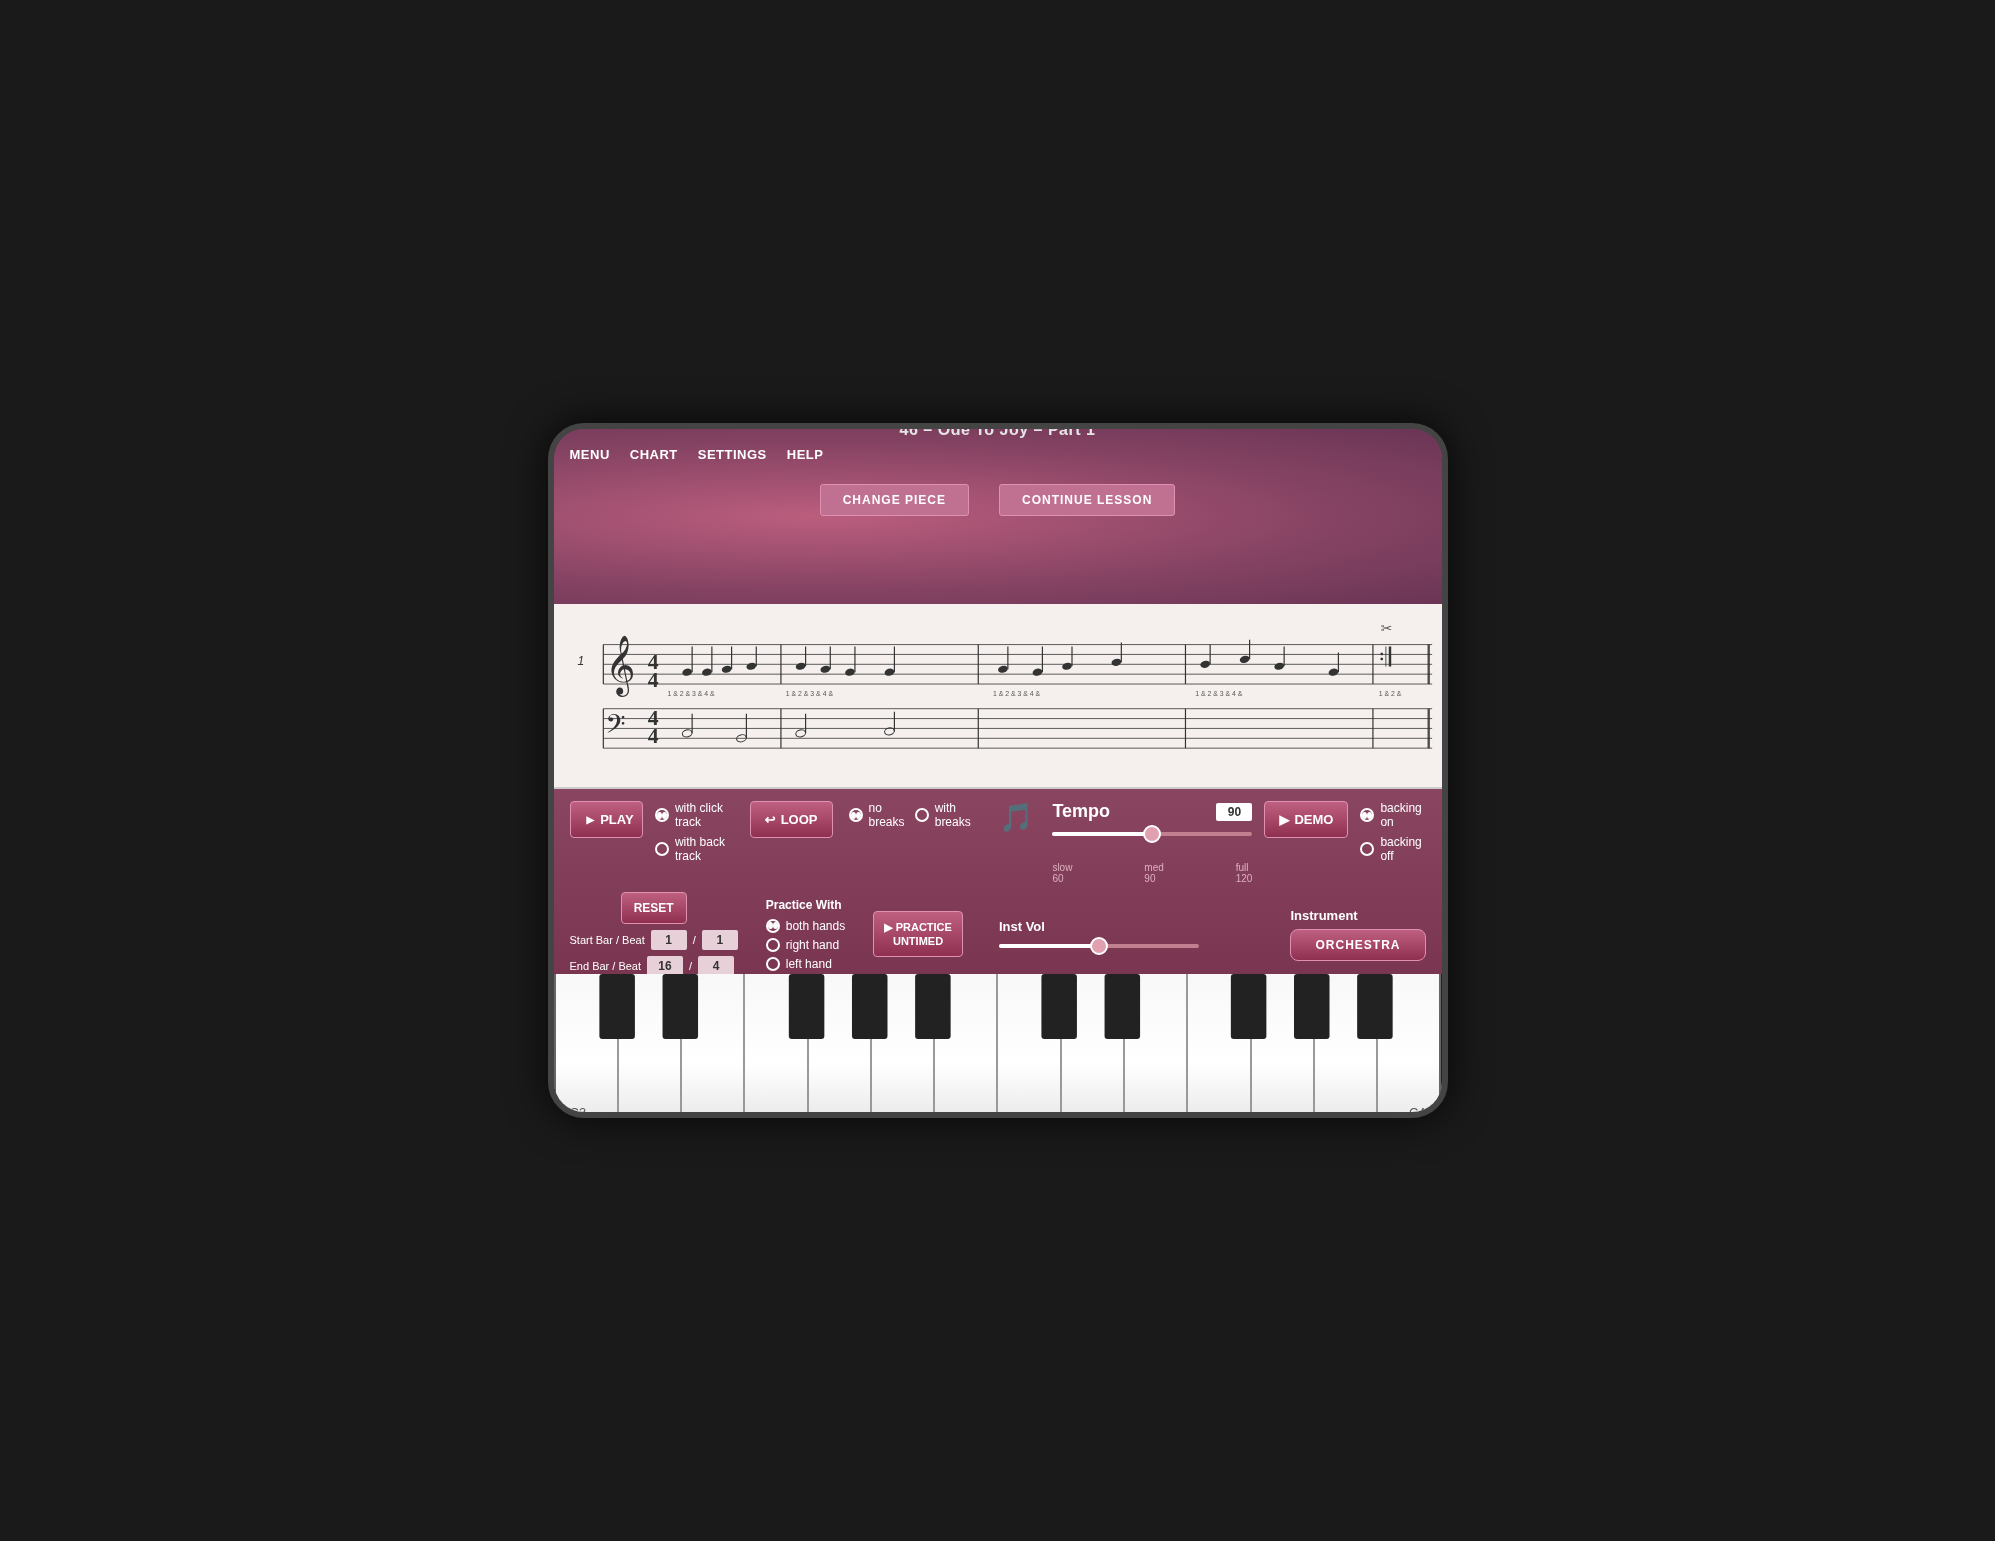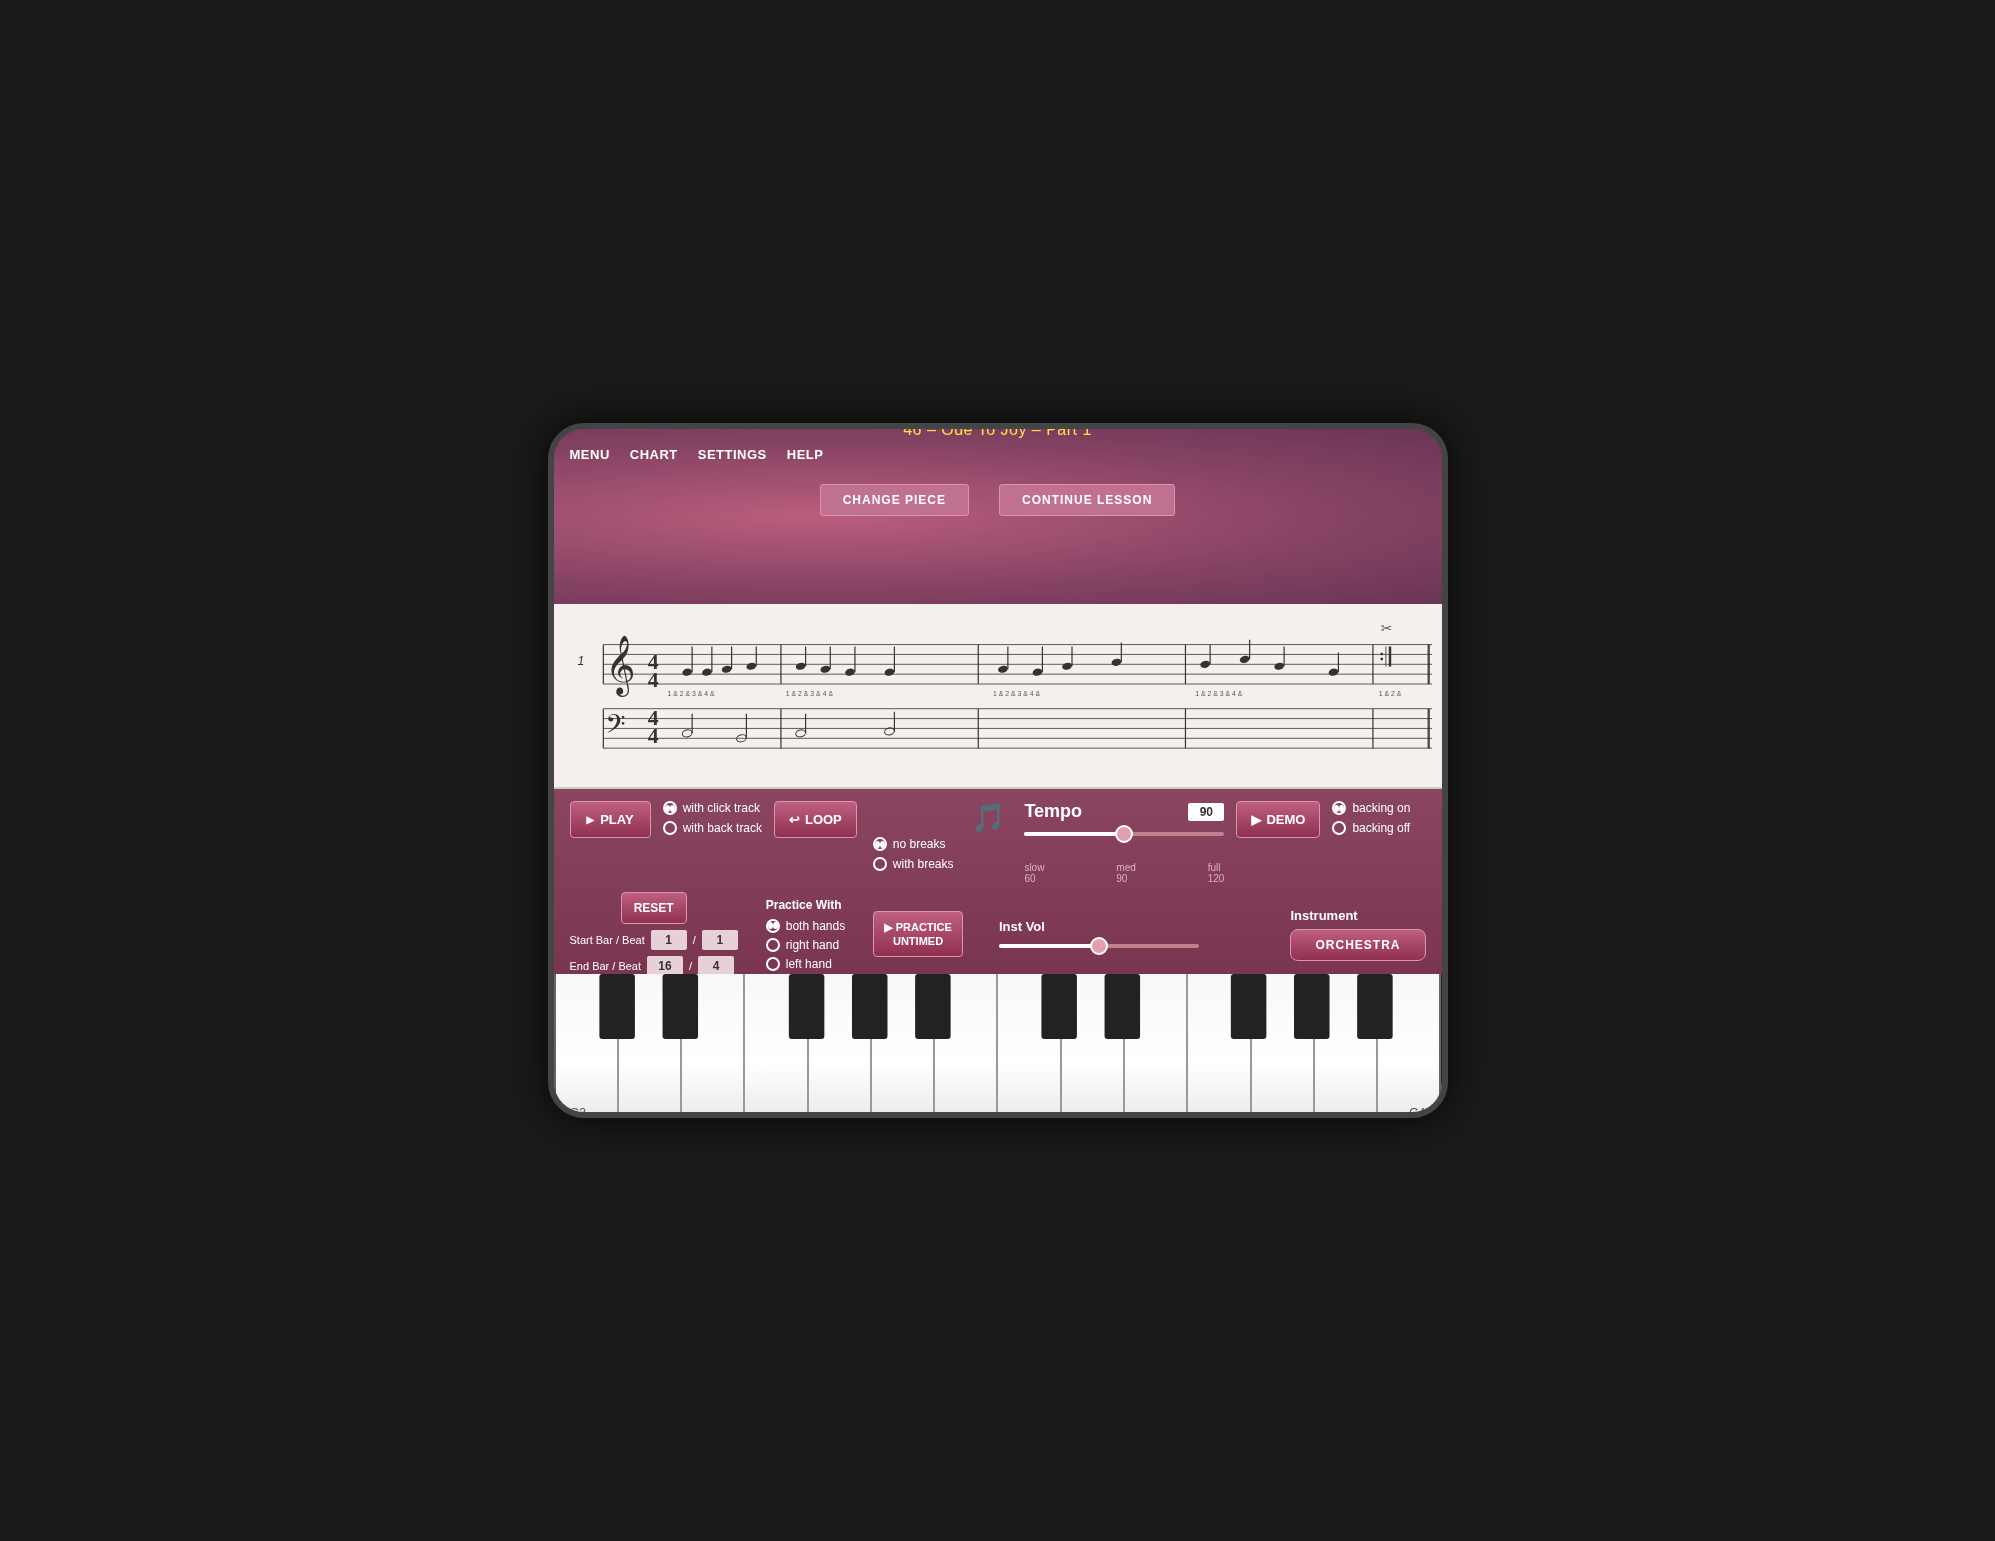--- a/index.html
+++ b/index.html
@@ -49,23 +49,23 @@
       padding: 8px 16px;
     }
     .menu-item {
       color: #fff;
       font-size: 13px;
       font-weight: bold;
       cursor: pointer;
       letter-spacing: 0.5px;
     }
     .page-title {
-      color: #fde047;
+      color: #e5e5e5;
       font-size: 16px;
-      font-weight: normal;
+      font-weight: bold;
       text-align: center;
       margin-top: -20px;
       letter-spacing: 0.5px;
     }
     .header-buttons {
       display: flex;
       gap: 30px;
       margin-top: 14px;
     }
     .header-btn {
@@ -168,24 +168,22 @@
       font-size: 13px;
       font-weight: bold;
       cursor: pointer;
       border-radius: 4px;
       display: flex;
       align-items: center;
       gap: 5px;
     }
     .breaks-options {
       display: flex;
-      flex-direction: column;
       gap: 6px;
       margin-left: 4px;
-      margin-top: 36px;
     }
     .metronome-icon {
       font-size: 28px;
       color: #c8a0b0;
       margin: 0 6px;
     }
     .tempo-section {
       display: flex;
       flex-direction: column;
       gap: 4px;

